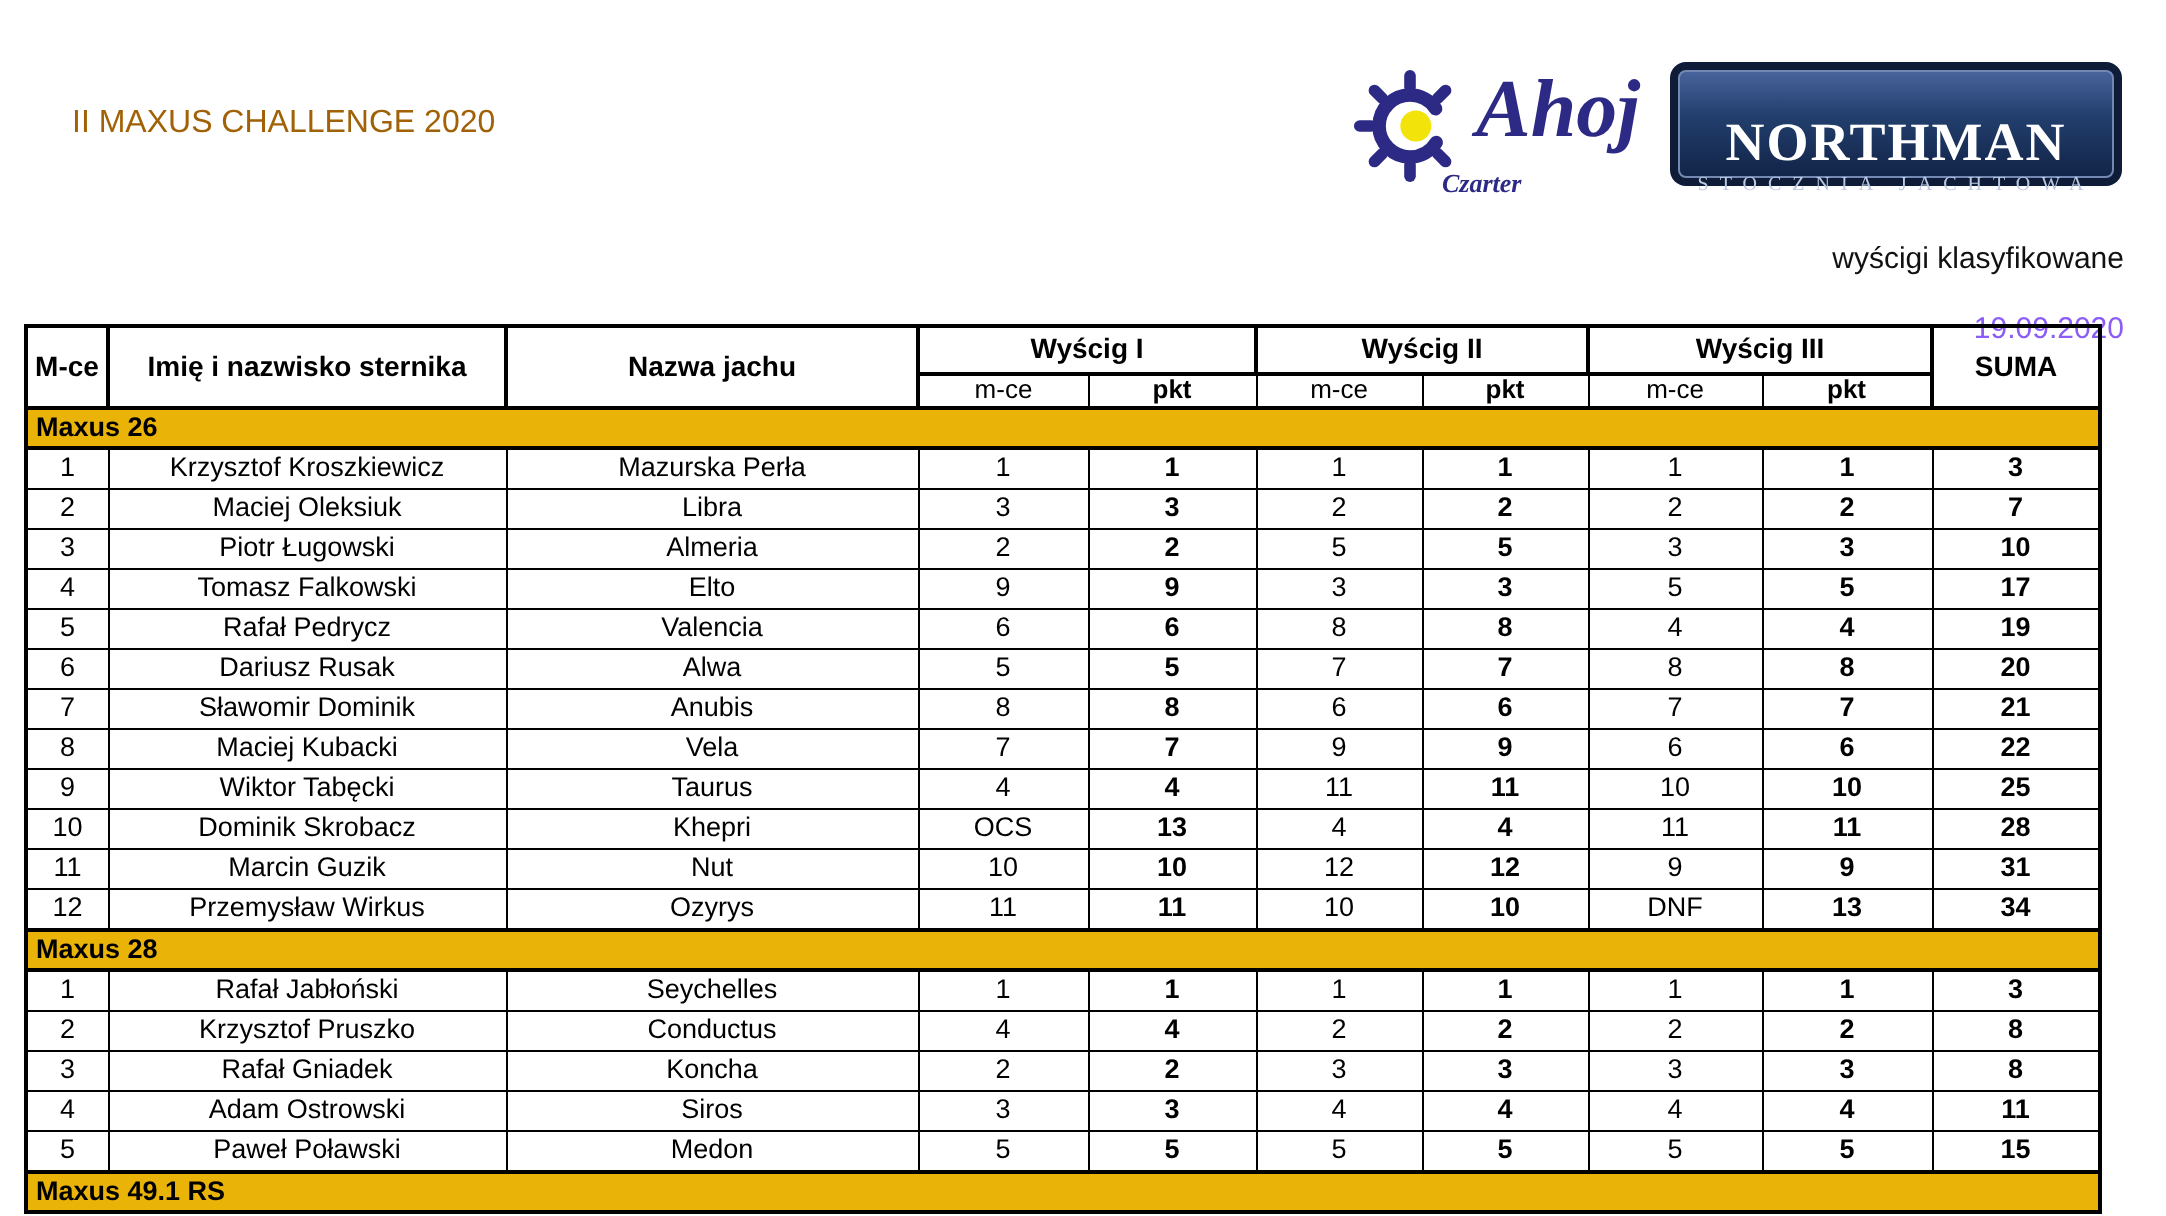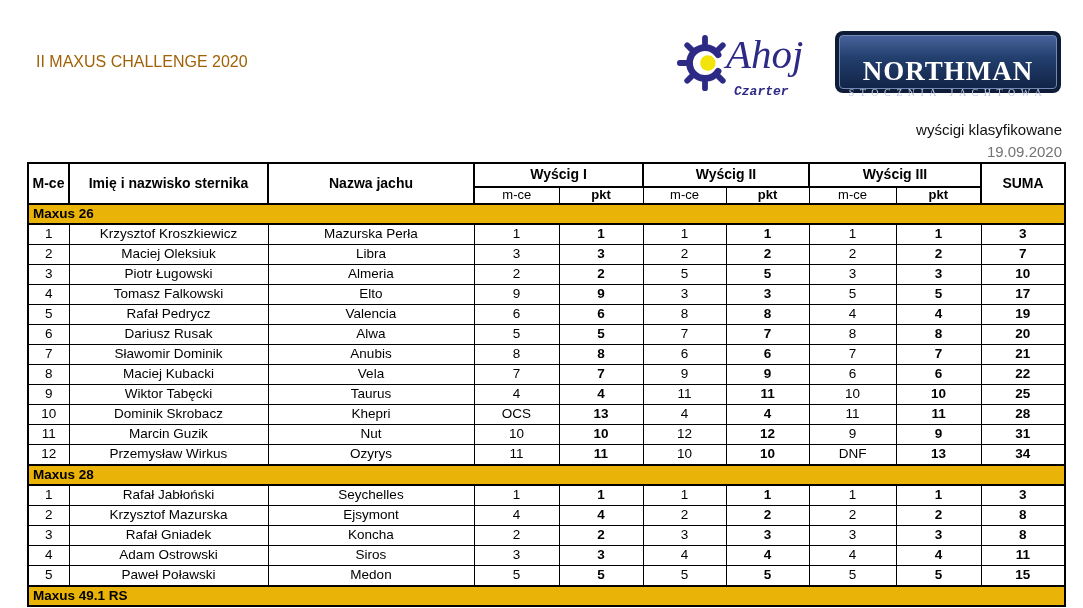--- a/index.html
+++ b/index.html
@@ -4,42 +4,42 @@
 <style>
   html,body{margin:0;padding:0;background:#ffffff;}
   .page{position:relative;width:1083px;height:608px;background:#ffffff;overflow:hidden;
         font-family:"Liberation Sans",sans-serif;color:#1a1a1a;}
 
   .doc-title{position:absolute;left:36px;top:53px;font-size:16px;color:#a16207;}
 
   
   .ahoj{position:absolute;left:676px;top:28px;width:150px;height:78px;}
   .ahoj .wheel{position:absolute;left:0;top:4px;}
-  .ahoj .word{position:absolute;left:50px;top:2px;font-family:"Liberation Serif",serif;
-              font-style:italic;font-weight:normal;font-size:41px;color:#2d2a86;}
-  .ahoj .sub{position:absolute;left:58px;top:56px;font-family:Liberation Mono, monospace;
+  .ahoj .word{position:absolute;left:62px;top:2px;font-family:"Liberation Serif",serif;
+              font-style:italic;font-weight:bold;font-size:41px;color:#2d2a86;}
+  .ahoj .sub{position:absolute;left:45px;top:56px;font-family:Liberation Serif, serif;
              font-style:italic;font-weight:bold;font-size:13px;color:#2d2a86;}
 
   
   .northman{position:absolute;left:835px;top:31px;width:226px;height:62px;
             background:#0e1c38;border-radius:8px;padding:0;box-sizing:border-box;}
   .northman .inner{position:absolute;left:4px;top:4px;right:4px;bottom:4px;border-radius:4px;
             background:linear-gradient(180deg,#47639b 0%,#23406f 40%,#122448 100%);
             border:1px solid #7389b4;display:flex;flex-direction:column;align-items:center;
             justify-content:center;}
   .northman .name{font-family:"Liberation Serif",serif;font-weight:bold;font-size:27px;
             color:#ffffff;letter-spacing:1px;line-height:1;margin-top:32px;}
   .northman .sub{font-family:"Liberation Serif",serif;font-size:10px;color:#bcc9e0;
             letter-spacing:5.5px;margin-top:3px;line-height:1;}
 
   .note{position:absolute;right:21px;top:121px;font-size:15px;color:#111;}
-  .date{position:absolute;right:21px;top:143px;font-size:15px;color:#737373;}
+  .date{position:absolute;right:21px;top:156px;font-size:15px;color:#8b5cf6;}
 
   
-  table.results{position:absolute;left:27px;top:162px;width:1037px;border-collapse:collapse;
+  table.results{position:absolute;left:12px;top:162px;width:1037px;border-collapse:collapse;
             table-layout:fixed;font-size:13.5px;color:#000;}
   table.results th,table.results td{border:1px solid #000;padding:0;text-align:center;
             height:19px;line-height:1.1;overflow:hidden;white-space:nowrap;}
   table.results{border:2px solid #000;}
   thead tr.h1 th{font-weight:bold;font-size:14px;height:22px;border-width:2px;}
   thead tr.h2 th{height:15px;font-size:13px;border-bottom:2px solid #000;}
   thead .sub-mce{font-weight:normal;}
   thead .sub-pkt{font-weight:bold;}
   tr.section td{background:#eab308;text-align:left;font-weight:bold;padding-left:4px;
             border-top:2px solid #000;border-bottom:2px solid #000;height:18px;}
@@ -271,22 +271,22 @@
           <td>1</td>
           <td class="c-pkt">1</td>
           <td>1</td>
           <td class="c-pkt">1</td>
           <td>1</td>
           <td class="c-pkt">1</td>
           <td class="c-sum">3</td>
         </tr>
         <tr>
           <td class="c-place">2</td>
-          <td>Krzysztof Mazurska</td>
-          <td>Ejsymont</td>
+          <td>Krzysztof Pruszko</td>
+          <td>Conductus</td>
           <td>4</td>
           <td class="c-pkt">4</td>
           <td>2</td>
           <td class="c-pkt">2</td>
           <td>2</td>
           <td class="c-pkt">2</td>
           <td class="c-sum">8</td>
         </tr>
         <tr>
           <td class="c-place">3</td>

